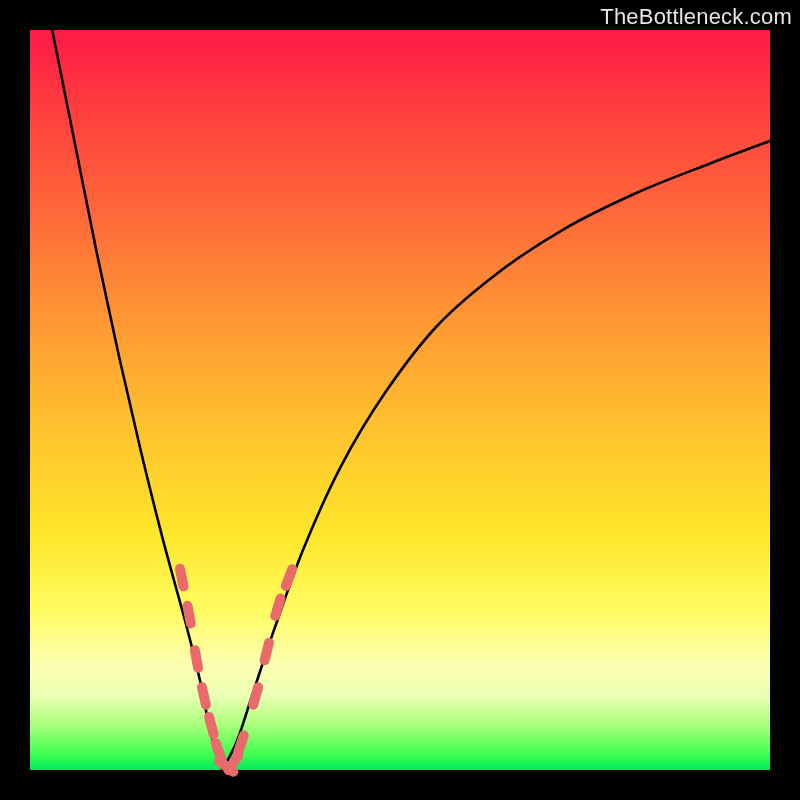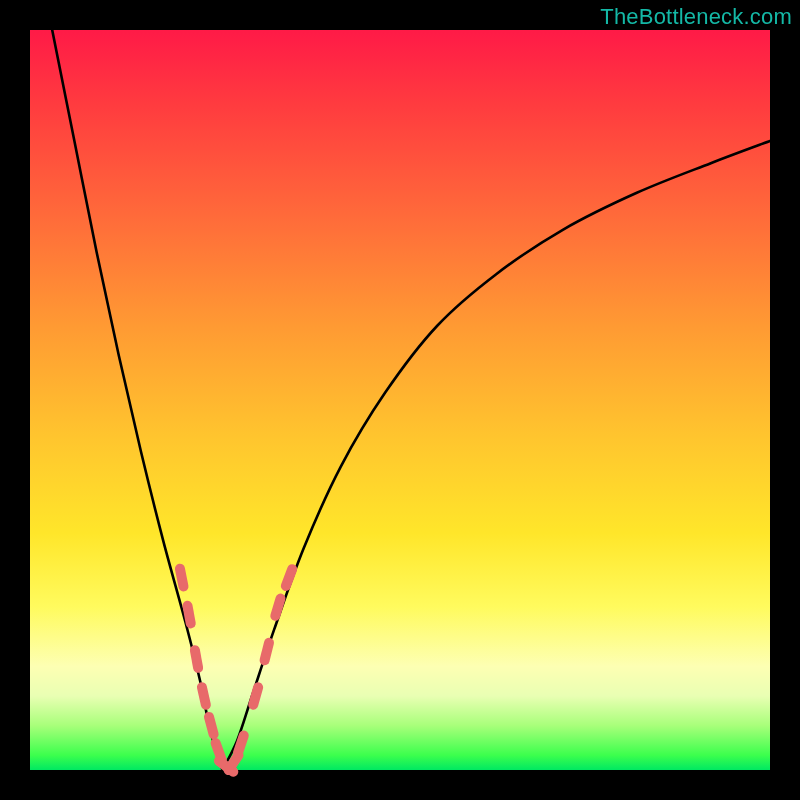--- a/index.html
+++ b/index.html
@@ -44,21 +44,21 @@
     left: 30px;
     top: 30px;
     width: 740px;
     height: 740px;
     overflow: visible;
   }
   .watermark {
     position: absolute;
     top: 4px;
     right: 8px;
-    color: #14b8a6;
+    color: #e5e5e5;
     font-size: 22px;
     letter-spacing: 0.2px;
     font-weight: 400;
     user-select: none;
   }
 </style>
 </head>
 <body>
 
 <div class="frame">

